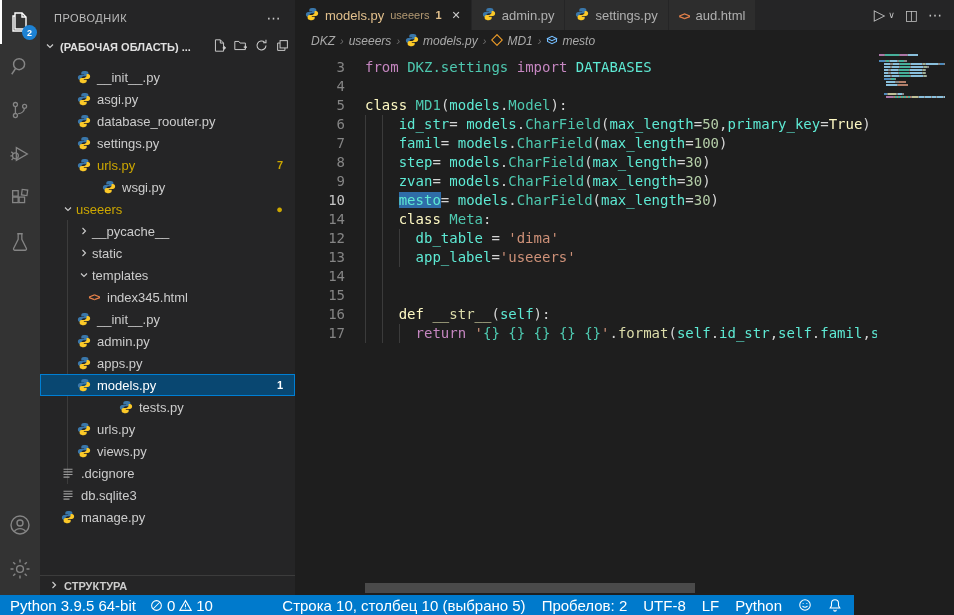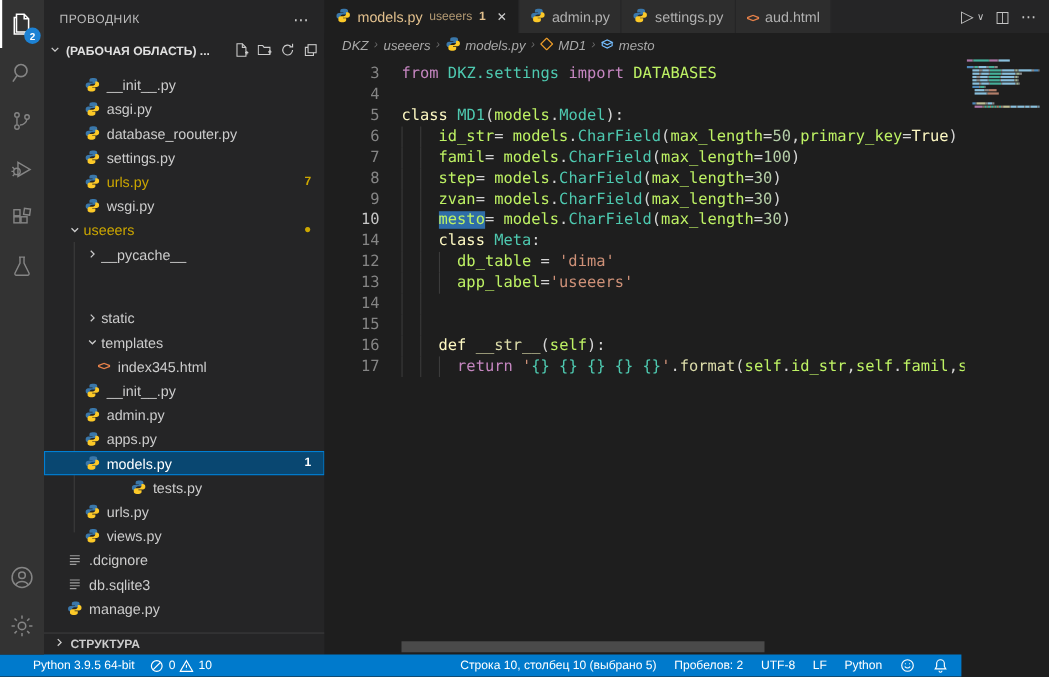--- a/index.html
+++ b/index.html
@@ -60,32 +60,32 @@
   .bc-item{display:flex;align-items:center;gap:4px;cursor:pointer;}
 
   
   .editor{position:absolute;top:52px;left:0;width:659px;height:543px;overflow:hidden;}
   .code{position:absolute;left:0;top:6px;right:77px;overflow:hidden;}
   .codeline{height:19px;display:flex;font-family:"DejaVu Sans Mono",monospace;font-size:14px;line-height:19px;white-space:pre;cursor:text;}
   .gutter{flex:0 0 50px;text-align:right;color:#858585;user-select:none;}
   .gutter.cur{color:#c6c6c6;}
   .ltext{margin-left:20px;}
   .iu{display:inline-block;width:2ch;height:19px;box-sizing:border-box;border-left:1px solid #3b3b3b;vertical-align:top;}
-  .kw{color:#fef9c3}.ctrl{color:#C586C0}.type{color:#4EC9B0}.var{color:#bef264}
+  .kw{color:#fef9c3}.ctrl{color:#C586C0}.type{color:#4EC9B0}.var{color:#5eead4}
   .num{color:#B5CEA8}.str{color:#CE9178}.fn{color:#DCDCAA}.pln{color:#D4D4D4}
   .sel{background:#2f6da8;}
 
   .minimap{position:absolute;top:2px;right:9px;width:66px;}
   .mrow{height:2px;margin-bottom:1px;display:flex;}
   .mrow span{display:inline-block;height:2px;}
   .hscroll{position:absolute;left:70px;top:531px;width:330px;height:10px;background:#4a4a4a;cursor:grab;}
 
   
   .statusbar{position:absolute;left:0;top:595px;width:854px;height:20px;background:#007ACC;color:#ffffff;
-    display:flex;align-items:center;font-size:11px;padding-left:20px;}
+    display:flex;align-items:center;font-size:15px;}
   .sb-left{display:flex;align-items:center;gap:14px;padding-left:10px;}
   .sb-right{margin-left:auto;display:flex;align-items:center;gap:16px;padding-right:12px;}
   .sb-item{display:flex;align-items:center;gap:4px;cursor:pointer;white-space:nowrap;}
   .sb-item svg{display:block;}
 </style>
 </head>
 <body>
 
 <div class="app">
 
@@ -239,21 +239,21 @@
         <div class="trow warning" style="padding-left: 36px;">
           <span class="fic">
             <svg width="14" height="14" viewBox="0 0 16 16">
               <path fill="#3a77aa" d="M7.9 1C6 1 4.9 1.9 4.9 3.3V5h3.3v.6H3.6C2.2 5.6 1 6.7 1 8.5S2 11.4 3.5 11.4H5V9.6C5 8.2 6.2 7 7.6 7h3.2c1.2 0 2.2-1 2.2-2.2V3.3C13 1.9 11.7 1 9.9 1z"></path>
               <path fill="#fcc928" d="M8.1 15c1.9 0 3-0.9 3-2.3V11H7.8v-.6h4.6c1.4 0 2.6-1.1 2.6-2.9s-1-2.9-2.5-2.9H11v1.8C11 7.8 9.8 9 8.4 9H5.2C4 9 3 10 3 11.2v1.5C3 14.1 4.3 15 6.1 15z"></path>
             </svg>
           </span>
           <span class="label">urls.py</span>
           <span class="badge">7</span>
         </div>
-        <div class="trow" style="padding-left: 36px;">
+        <div class="trow" style="padding-left: 36px; margin-left: 25px;">
           <span class="fic">
             <svg width="14" height="14" viewBox="0 0 16 16">
               <path fill="#3a77aa" d="M7.9 1C6 1 4.9 1.9 4.9 3.3V5h3.3v.6H3.6C2.2 5.6 1 6.7 1 8.5S2 11.4 3.5 11.4H5V9.6C5 8.2 6.2 7 7.6 7h3.2c1.2 0 2.2-1 2.2-2.2V3.3C13 1.9 11.7 1 9.9 1z"></path>
               <path fill="#fcc928" d="M8.1 15c1.9 0 3-0.9 3-2.3V11H7.8v-.6h4.6c1.4 0 2.6-1.1 2.6-2.9s-1-2.9-2.5-2.9H11v1.8C11 7.8 9.8 9 8.4 9H5.2C4 9 3 10 3 11.2v1.5C3 14.1 4.3 15 6.1 15z"></path>
             </svg>
           </span>
           <span class="label">wsgi.py</span>
         </div>
         <div class="trow warning" style="padding-left: 20px;">
           <span class="chev">
@@ -265,21 +265,21 @@
           <span class="badge">●</span>
         </div>
         <div class="trow" style="padding-left: 36px;">
           <span class="chev">
             <svg width="12" height="12" viewBox="0 0 16 16" fill="none" stroke="#cccccc" stroke-width="1.5">
               <path d="M6 4l4 4-4 4"></path>
             </svg>
           </span>
           <span class="label">__pycache__</span>
         </div>
-        <div class="trow" style="padding-left: 36px; margin-top: 36px;">
+        <div class="trow" style="padding-left: 36px;">
           <span class="chev">
             <svg width="12" height="12" viewBox="0 0 16 16" fill="none" stroke="#cccccc" stroke-width="1.5">
               <path d="M6 4l4 4-4 4"></path>
             </svg>
           </span>
           <span class="label">static</span>
         </div>
         <div class="trow" style="padding-left: 36px;">
           <span class="chev">
             <svg width="12" height="12" viewBox="0 0 16 16" fill="none" stroke="#cccccc" stroke-width="1.5">

